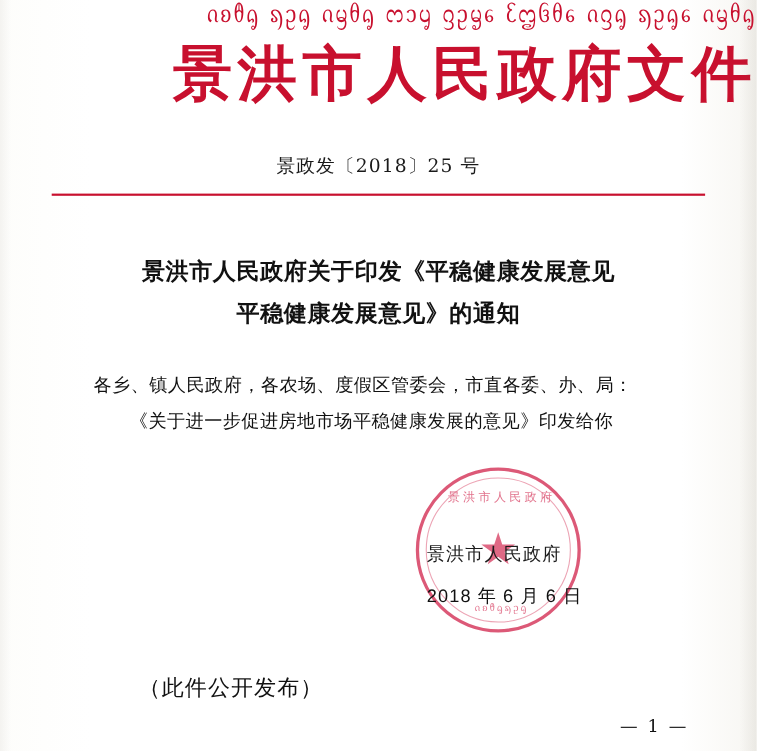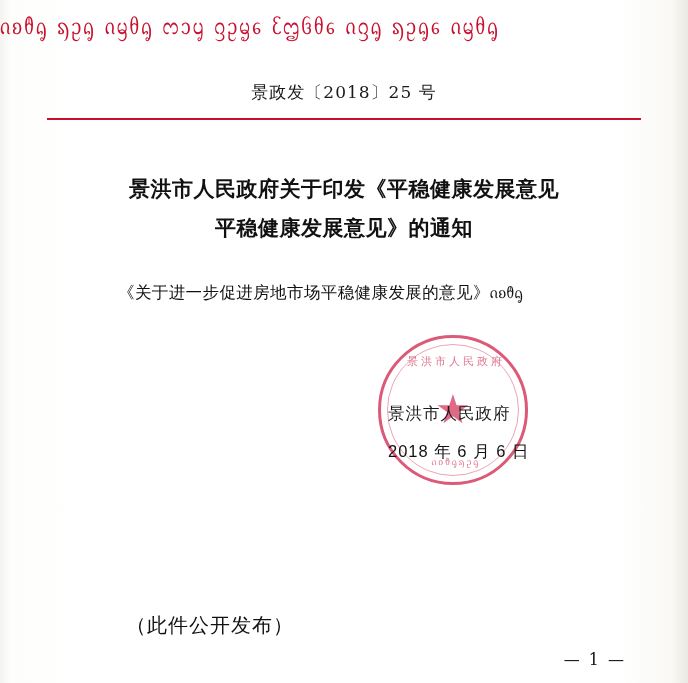--- a/index.html
+++ b/index.html
@@ -16,22 +16,21 @@
   .page {
     position: relative;
     width: 688px;
     height: 683px;
     background: linear-gradient(to right, #fdfdfb 0%, #ffffff 12%, #ffffff 90%, #f7f6f2 100%);
     box-sizing: border-box;
   }
 
   
   .masthead {
-    padding-top: 14px;
-    text-align: left;
+    text-align: right;
   }
   .dai-script {
     color: #c8102e;
     font-family: "DejaVu Sans", sans-serif;
     font-size: 21px;
     letter-spacing: 2px;
     line-height: 1.2;
     white-space: nowrap;
     transform: scaleY(1.15);
   }
@@ -213,33 +212,35 @@
 </head>
 <body>
 
 <div class="page">
 
   <div class="scan-edge-left"></div>
   <div class="scan-edge-right"></div>
 
   <div class="masthead">
     <div class="dai-script">ᦵᦈᦹᧂ ᦣᦳᧂ ᦵᦙᦲᧂ ᦂᦱᧇ ᦋᦳᧄᧈ ᦷᦗᦑᦲᧈ ᦵᦋᧂ ᦣᦳᧂᧈ ᦵᦙᦲᧂ</div>
+    <div class="masthead-title">景洪市人民政府文件</div>
   </div>
 
   <div class="doc-number">景政发〔2018〕25 号</div>
 
   <div class="red-rule"></div>
 
   <div class="doc-title">
     <span>景洪市人民政府关于印发《平稳健康发展意见</span>
     <span class="line2">平稳健康发展意见》的通知</span>
   </div>
 
   <div class="body-text">
-    <p class="indent">《关于进一步促进房地市场平稳健康发展的意见》ᦵᦈᦹᧂ</p>
+    <p>各乡、镇人民政府，各农场、度假区管委会，市直各委、办、局：</p>
+    <p class="indent">《关于进一步促进房地市场平稳健康发展的意见》印发给你</p>
   </div>
 
   <div class="sign-block">
     <div class="seal">
       <div class="seal-arc-top">景洪市人民政府</div>
       <div class="seal-star">★</div>
       <div class="seal-arc-bottom">ᦵᦈᦹᧂᦣᦳᧂ</div>
     </div>
     <div class="signer">景洪市人民政府</div>
     <div class="sign-date">2018 年 6 月 6 日</div>

